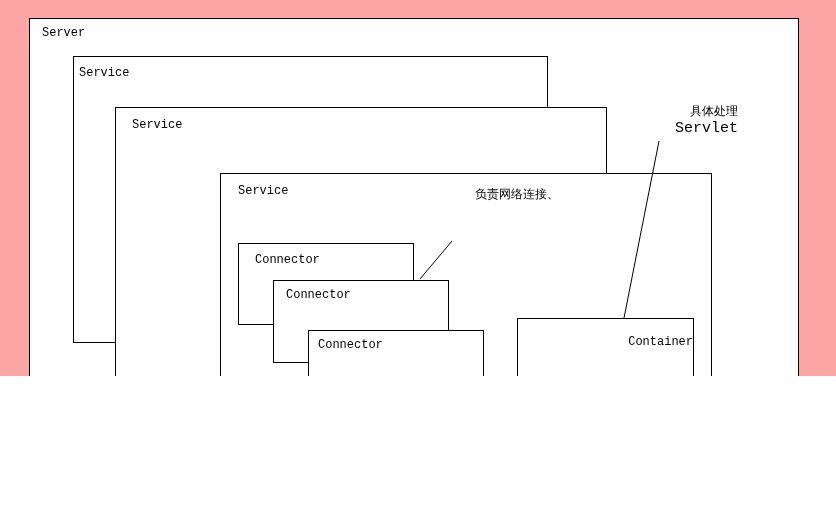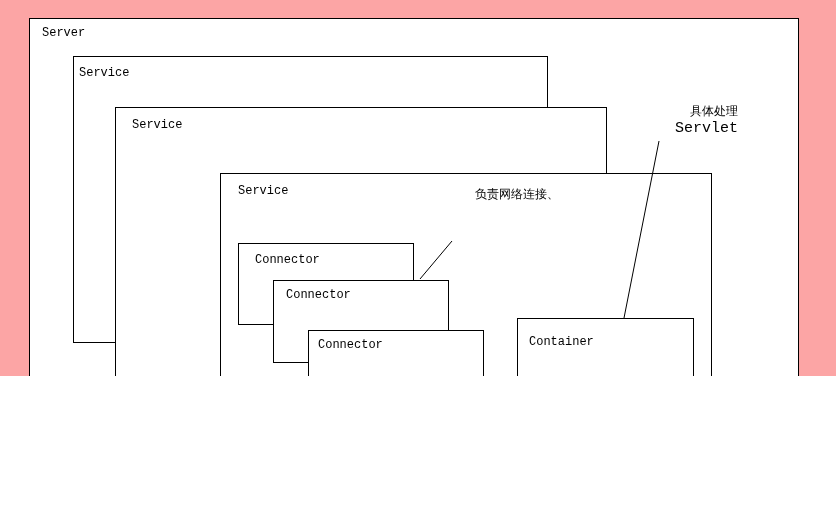--- a/index.html
+++ b/index.html
@@ -35,21 +35,21 @@
   #box-connector-front  { left: 308px; top: 330px; width: 176px; height: 83px; }
   #box-container        { left: 517px; top: 318px; width: 177px; height: 97px; }
   
   #box-server           .box-label { padding: 7px  0 0 12px; }
   #box-service-back     .box-label { padding: 9px  0 0 5px;  }
   #box-service-middle   .box-label { padding: 10px 0 0 16px; }
   #box-service-front    .box-label { padding: 10px 0 0 17px; }
   #box-connector-back   .box-label { padding: 9px  0 0 16px; }
   #box-connector-middle .box-label { padding: 7px  0 0 12px; }
   #box-connector-front  .box-label { padding: 7px  0 0 9px;  }
-  #box-container        .box-label { padding: 16px 0 0 11px; }
+  #box-container        .box-label { padding: 16px 0 0 11px; text-align: right; }
 
   .overlay {
     position: absolute;
     left: 0; top: 0;
     width: 836px; height: 505px;
     pointer-events: none;
   }
   .note {
     position: absolute;
     font-size: 12px;

